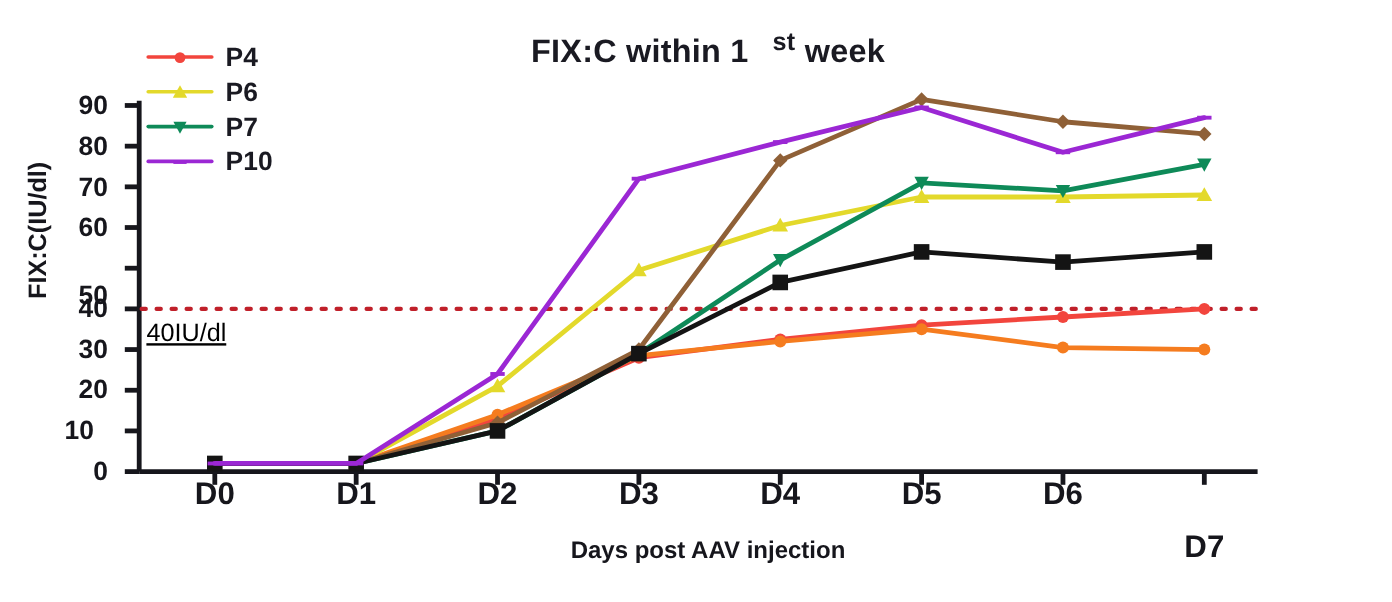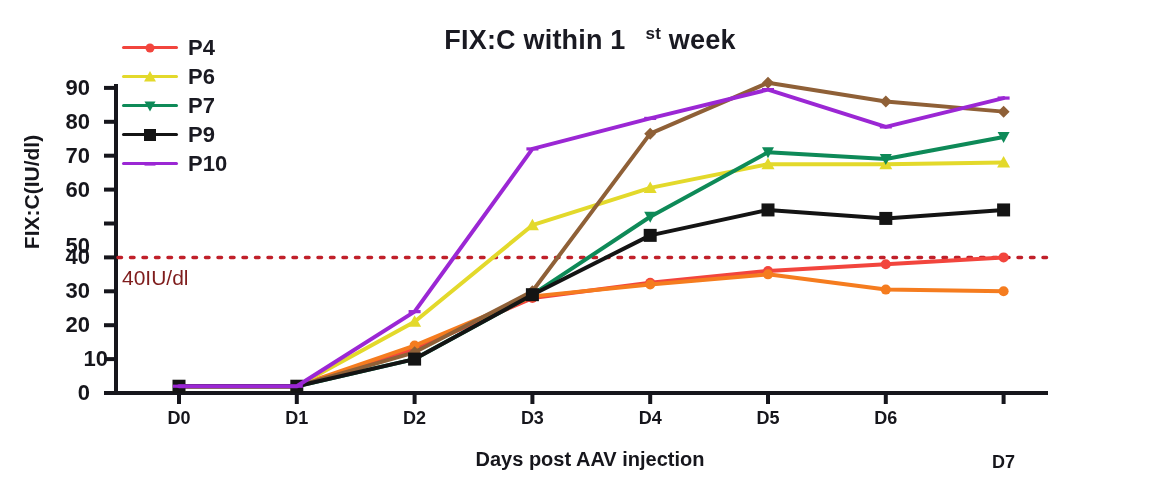--- a/index.html
+++ b/index.html
@@ -16,21 +16,21 @@
   }
   .chart-title{
     position:absolute;
     left:0;right:0;top:24px;
     text-align:center;
     font-size:27px;
     font-weight:bold;
     color:#1a1a22;
     letter-spacing:.2px;
   }
-  .chart-title sup{font-size:17px;vertical-align:super;margin-left:20px;}
+  .chart-title sup{font-size:21px;vertical-align:super;margin-left:20px;}
   .title-wrap{
     position:absolute;
     left:360px;width:460px;top:24px;
     text-align:center;
   }
   .ylabel{
     position:absolute;
     left:-78px;top:180px;
     width:220px;
     text-align:center;
@@ -66,22 +66,22 @@
   }
   .ytick-label{
     position:absolute;
     right:0;width:40px;text-align:right;
     font-size:22px;font-weight:bold;color:#16161c;
     transform:translateY(-50%);
   }
   .xtick-label{
     position:absolute;
     width:60px;text-align:center;
-    font-size:18px;font-weight:bold;color:#16161c;
-    top:408px;
+    font-size:26px;font-weight:bold;color:#16161c;
+    top:396px;
   }
   .thresh-label{
     position:absolute;
     left:122px;top:266px;
     font-size:21px;
     color:#d0202a;
     font-family:"Liberation Sans", sans-serif;
   }
 </style>
 </head>
@@ -118,41 +118,32 @@
         <div class="legend-swatch">
           <div class="lline" style="background: rgb(14, 138, 88);"></div>
           <svg width="22" height="18" style="position:absolute;left:17px;top:0;">
             <polygon points="11,14.5 16.5,4.5 5.5,4.5" fill="#0e8a58"></polygon>
           </svg>
         </div>
         <span class="legend-label">P7</span>
       </div>
       <div class="legend-row">
         <div class="legend-swatch">
-          <div class="lline" style="background: rgb(20, 20, 20);"></div>
-          <svg width="22" height="18" style="position:absolute;left:17px;top:0;">
-            <rect x="5" y="3" width="12" height="12" fill="#141414"></rect>
-          </svg>
-        </div>
-        <span class="legend-label">P9</span>
-      </div>
-      <div class="legend-row">
-        <div class="legend-swatch">
           <div class="lline" style="background: rgb(155, 39, 212);"></div>
           <svg width="22" height="18" style="position:absolute;left:17px;top:0;">
             <rect x="5.5" y="7.4" width="11" height="3.2" fill="#9b27d4"></rect>
           </svg>
         </div>
         <span class="legend-label">P10</span>
       </div>
     </div>
 
   <div id="axes">
       <div class="ytick-label" style="top: 393px; left: 50px;">0</div>
-      <div class="ytick-label" style="top: 359.1px; left: 68px;">10</div>
+      <div class="ytick-label" style="top: 359.1px; left: 46px; text-align: center;">10</div>
       <div class="ytick-label" style="top: 325.2px; left: 50px;">20</div>
       <div class="ytick-label" style="top: 291.3px; left: 50px;">30</div>
       <div class="ytick-label" style="top: 257.4px; left: 50px;">40</div>
       <div class="ytick-label" style="top: 223.5px; left: 50px; margin-top: 22px;">50</div>
       <div class="ytick-label" style="top: 189.6px; left: 50px;">60</div>
       <div class="ytick-label" style="top: 155.7px; left: 50px;">70</div>
       <div class="ytick-label" style="top: 121.8px; left: 50px;">80</div>
       <div class="ytick-label" style="top: 87.9px; left: 50px;">90</div>
       <div class="xtick-label" style="left: 149px;">D0</div>
       <div class="xtick-label" style="left: 266.8px;">D1</div>
@@ -260,18 +251,18 @@
         <rect x="290.8" y="384.62" width="12" height="3.2" fill="#9b27d4"></rect>
         <rect x="408.6" y="310.03999999999996" width="12" height="3.2" fill="#9b27d4"></rect>
         <rect x="526.4" y="147.32000000000002" width="12" height="3.2" fill="#9b27d4"></rect>
         <rect x="644.2" y="116.81000000000003" width="12" height="3.2" fill="#9b27d4"></rect>
         <rect x="762" y="87.99500000000003" width="12" height="3.2" fill="#9b27d4"></rect>
         <rect x="879.8" y="125.28500000000005" width="12" height="3.2" fill="#9b27d4"></rect>
         <rect x="997.6" y="96.47000000000006" width="12" height="3.2" fill="#9b27d4"></rect>
       </g>
     </svg>
 
-  <div class="thresh-label" style="color: #7f1d1d;">40IU/dl</div>
+  <div class="thresh-label" style="color: #000000; text-decoration: underline;">40IU/dl</div>
 
   <div class="ylabel">FIX:C(IU/dl)</div>
   <div class="xlabel">Days post  AAV injection</div>
 
 </div>
 
 </body></html>

